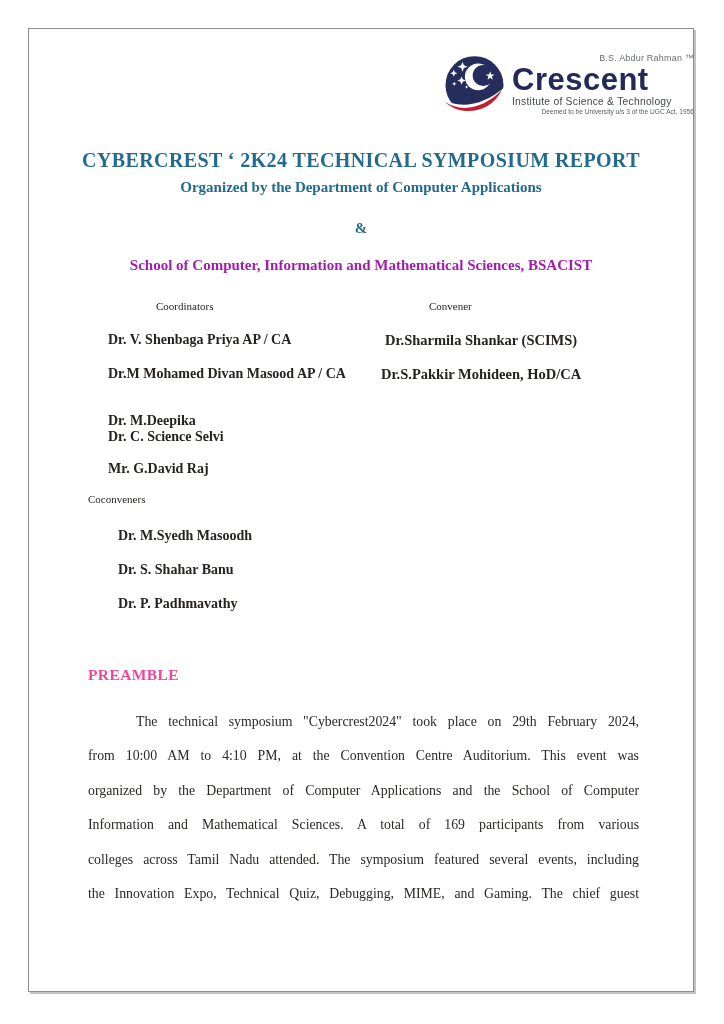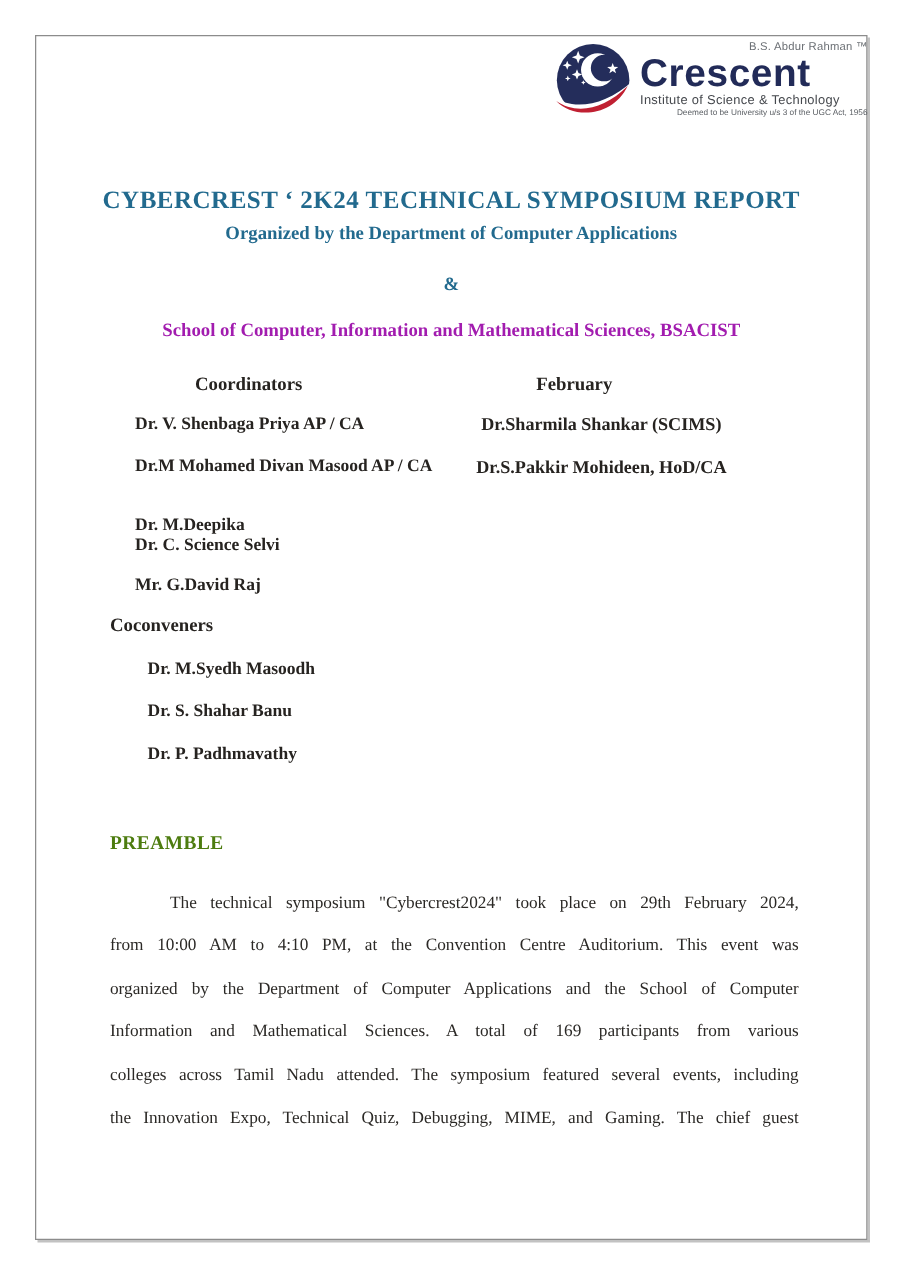--- a/index.html
+++ b/index.html
@@ -25,21 +25,21 @@
     border: 1px solid #8c8c8c;
     box-shadow: 2px 2px 0 #c2c2c2;
     box-sizing: border-box;
   }
   .abs { position: absolute; }
 
   
   .logo {
     position: absolute;
     left: 413px;
-    top: 2px;
+    top: 23px;
     display: flex;
     align-items: flex-start;
     gap: 5px;
   }
   .logo-text {
     width: 182px;
     font-family: "Liberation Sans", sans-serif;
   }
   .logo-tm {
     font-size: 9px;
@@ -106,34 +106,34 @@
   }
 
   
   .bold-name {
     font-size: 14px;
     font-weight: bold;
     color: #262320;
     white-space: nowrap;
   }
   .col-head {
-    font-size: 15px;
-    font-weight: bold;
+    font-size: 11px;
+    font-weight: normal;
     color: #262320;
     white-space: nowrap;
   }
 
   
   .preamble-head {
     left: 59px;
     top: 637px;
     font-size: 15.5px;
     font-weight: bold;
     letter-spacing: 0.4px;
-    color: #4d7c0f;
+    color: #ec4899;
   }
   .para {
     left: 59px;
     top: 676px;
     width: 551px;
     font-size: 13.8px;
     color: #2b2926;
   }
   .para .pline {
     text-align: justify;
@@ -179,21 +179,21 @@
         <div class="logo-tag">Deemed to be University u/s 3 of the UGC Act, 1956</div>
       </div>
     </div>
 
     <div class="abs report-title">CYBERCREST ‘ 2K24 TECHNICAL SYMPOSIUM REPORT</div>
     <div class="abs org-line">Organized by the Department of Computer Applications</div>
     <div class="abs amp-line">&amp;</div>
     <div class="abs school-line">School of Computer, Information and Mathematical Sciences, BSACIST</div>
 
     <div class="abs col-head" style="left:127px; top:271px;">Coordinators</div>
-    <div class="abs col-head" style="left:400px; top:271px;">February</div>
+    <div class="abs col-head" style="left:400px; top:271px;">Convener</div>
 
     <div class="abs bold-name" style="left:79px; top:303px;">Dr. V. Shenbaga Priya  AP / CA</div>
     <div class="abs bold-name" style="left:79px; top:337px;">Dr.M Mohamed Divan Masood AP / CA</div>
     <div class="abs bold-name" style="left:79px; top:384px;">Dr. M.Deepika</div>
     <div class="abs bold-name" style="left:79px; top:400px;">Dr. C. Science Selvi</div>
     <div class="abs bold-name" style="left:79px; top:432px;">Mr. G.David Raj</div>
 
     <div class="abs bold-name" style="left:356px; top:303px; font-size:14.5px;">Dr.Sharmila Shankar  (SCIMS)</div>
     <div class="abs bold-name" style="left:352px; top:337px; font-size:14.5px;">Dr.S.Pakkir Mohideen, HoD/CA</div>
 

